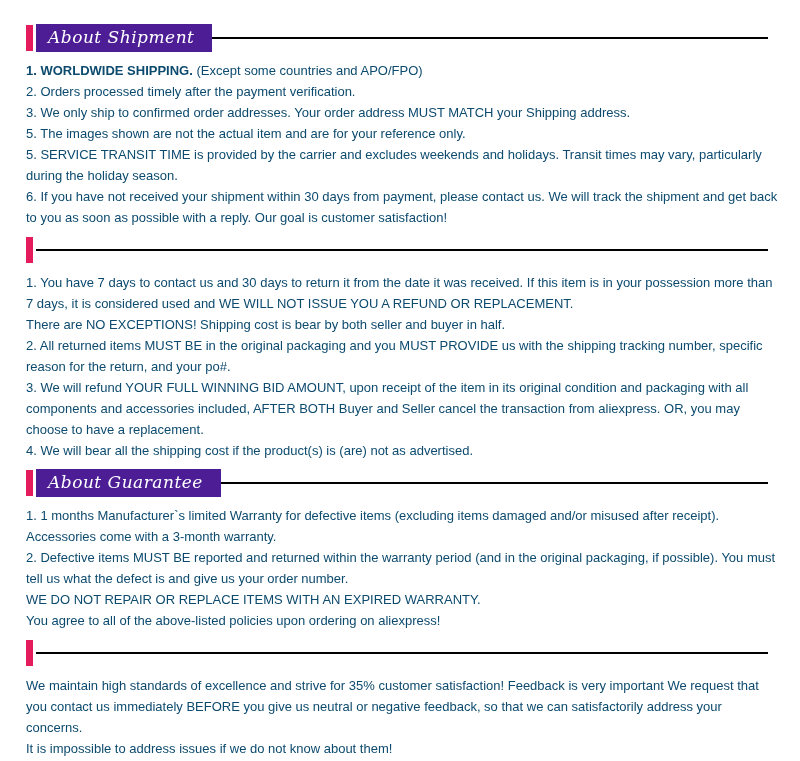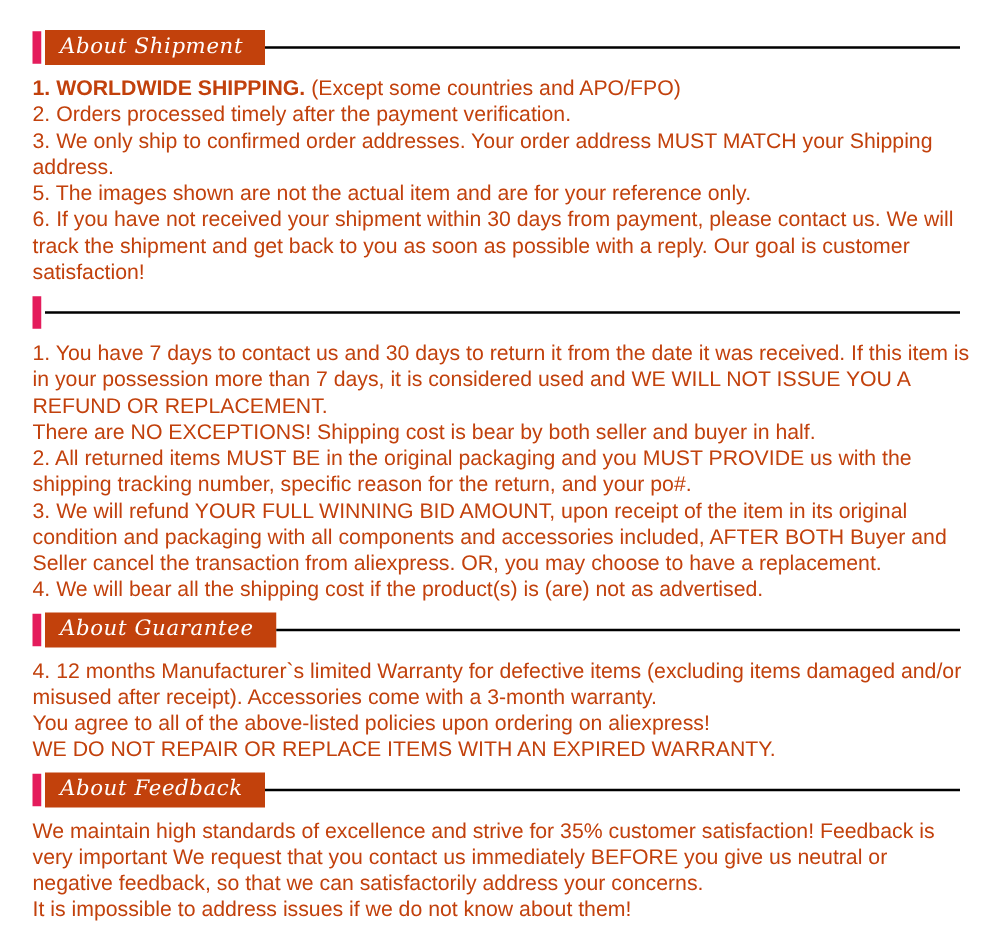--- a/index.html
+++ b/index.html
@@ -25,44 +25,44 @@
     margin-bottom: 9px;
   }
   .accent-bar {
     width: 7px;
     height: 26px;
     background: #e41c5c;
     margin-right: 3px;
     flex: 0 0 auto;
   }
   .title-box {
-    background: #c2410c;
+    background: #4c1d95;
     color: #ffffff;
     height: 26px;
     display: flex;
     align-items: center;
     padding: 0 18px 2px 12px;
     font-family: "DejaVu Serif", serif;
     font-style: italic;
     font-size: 17px;
     letter-spacing: 0.5px;
     white-space: nowrap;
     flex: 0 0 auto;
   }
   .header-rule {
     flex: 1 1 auto;
     height: 2px;
     background: #000000;
     margin-right: 10px;
   }
   .policy-text p {
     margin: 0;
-    font-size: 17px;
+    font-size: 13px;
     line-height: 21px;
-    color: #c2410c;
+    color: #0c4a6e;
   }
   .policy-text .b {
     font-weight: bold;
   }
 </style>
 </head>
 <body>
 
 <div class="page">
 
@@ -70,20 +70,21 @@
     <div class="section-header">
       <div class="accent-bar"></div>
       <div class="title-box">About Shipment</div>
       <div class="header-rule"></div>
     </div>
     <div class="policy-text">
       <p><span class="b">1. WORLDWIDE SHIPPING.</span><span> (Except some countries and APO/FPO)</span></p>
       <p>2. Orders processed timely after the payment verification.</p>
       <p>3. We only ship to confirmed order addresses. Your order address MUST MATCH your Shipping address.</p>
       <p>5. The images shown are not the actual item and are for your reference only.</p>
+      <p>5. SERVICE TRANSIT TIME is provided by the carrier and excludes weekends and holidays. Transit times may vary, particularly during the holiday season.</p>
       <p>6. If you have not received your shipment within 30 days from payment, please contact us. We will track the shipment and get back to you as soon as possible with a reply. Our goal is customer satisfaction!</p>
     </div>
   </div>
 
   <div class="section">
     <div class="section-header">
       <div class="accent-bar"></div>
       <div class="header-rule"></div>
     </div>
     <div class="policy-text">
@@ -95,30 +96,30 @@
     </div>
   </div>
 
   <div class="section">
     <div class="section-header">
       <div class="accent-bar"></div>
       <div class="title-box">About Guarantee</div>
       <div class="header-rule"></div>
     </div>
     <div class="policy-text">
-      <p>4. 12 months Manufacturer`s limited Warranty for defective items (excluding items damaged and/or misused after receipt). Accessories come with a 3-month warranty.</p>
+      <p>1. 1 months Manufacturer`s limited Warranty for defective items (excluding items damaged and/or misused after receipt). Accessories come with a 3-month warranty.</p>
+      <p>2. Defective items MUST BE reported and returned within the warranty period (and in the original packaging, if possible). You must tell us what the defect is and give us your order number.</p>
+      <p>WE DO NOT REPAIR OR REPLACE ITEMS WITH AN EXPIRED WARRANTY.</p>
       <p>You agree to all of the above-listed policies upon ordering on aliexpress!</p>
-      <p>WE DO NOT REPAIR OR REPLACE ITEMS WITH AN EXPIRED WARRANTY.</p>
     </div>
   </div>
 
   <div class="section">
     <div class="section-header">
       <div class="accent-bar"></div>
-      <div class="title-box">About Feedback</div>
       <div class="header-rule"></div>
     </div>
     <div class="policy-text">
       <p>We maintain high standards of excellence and strive for 35% customer satisfaction! Feedback is very important We request that you contact us immediately BEFORE you give us neutral or negative feedback, so that we can satisfactorily address your concerns.</p>
       <p>It is impossible to address issues if we do not know about them!</p>
     </div>
   </div>
 
 </div>
 

